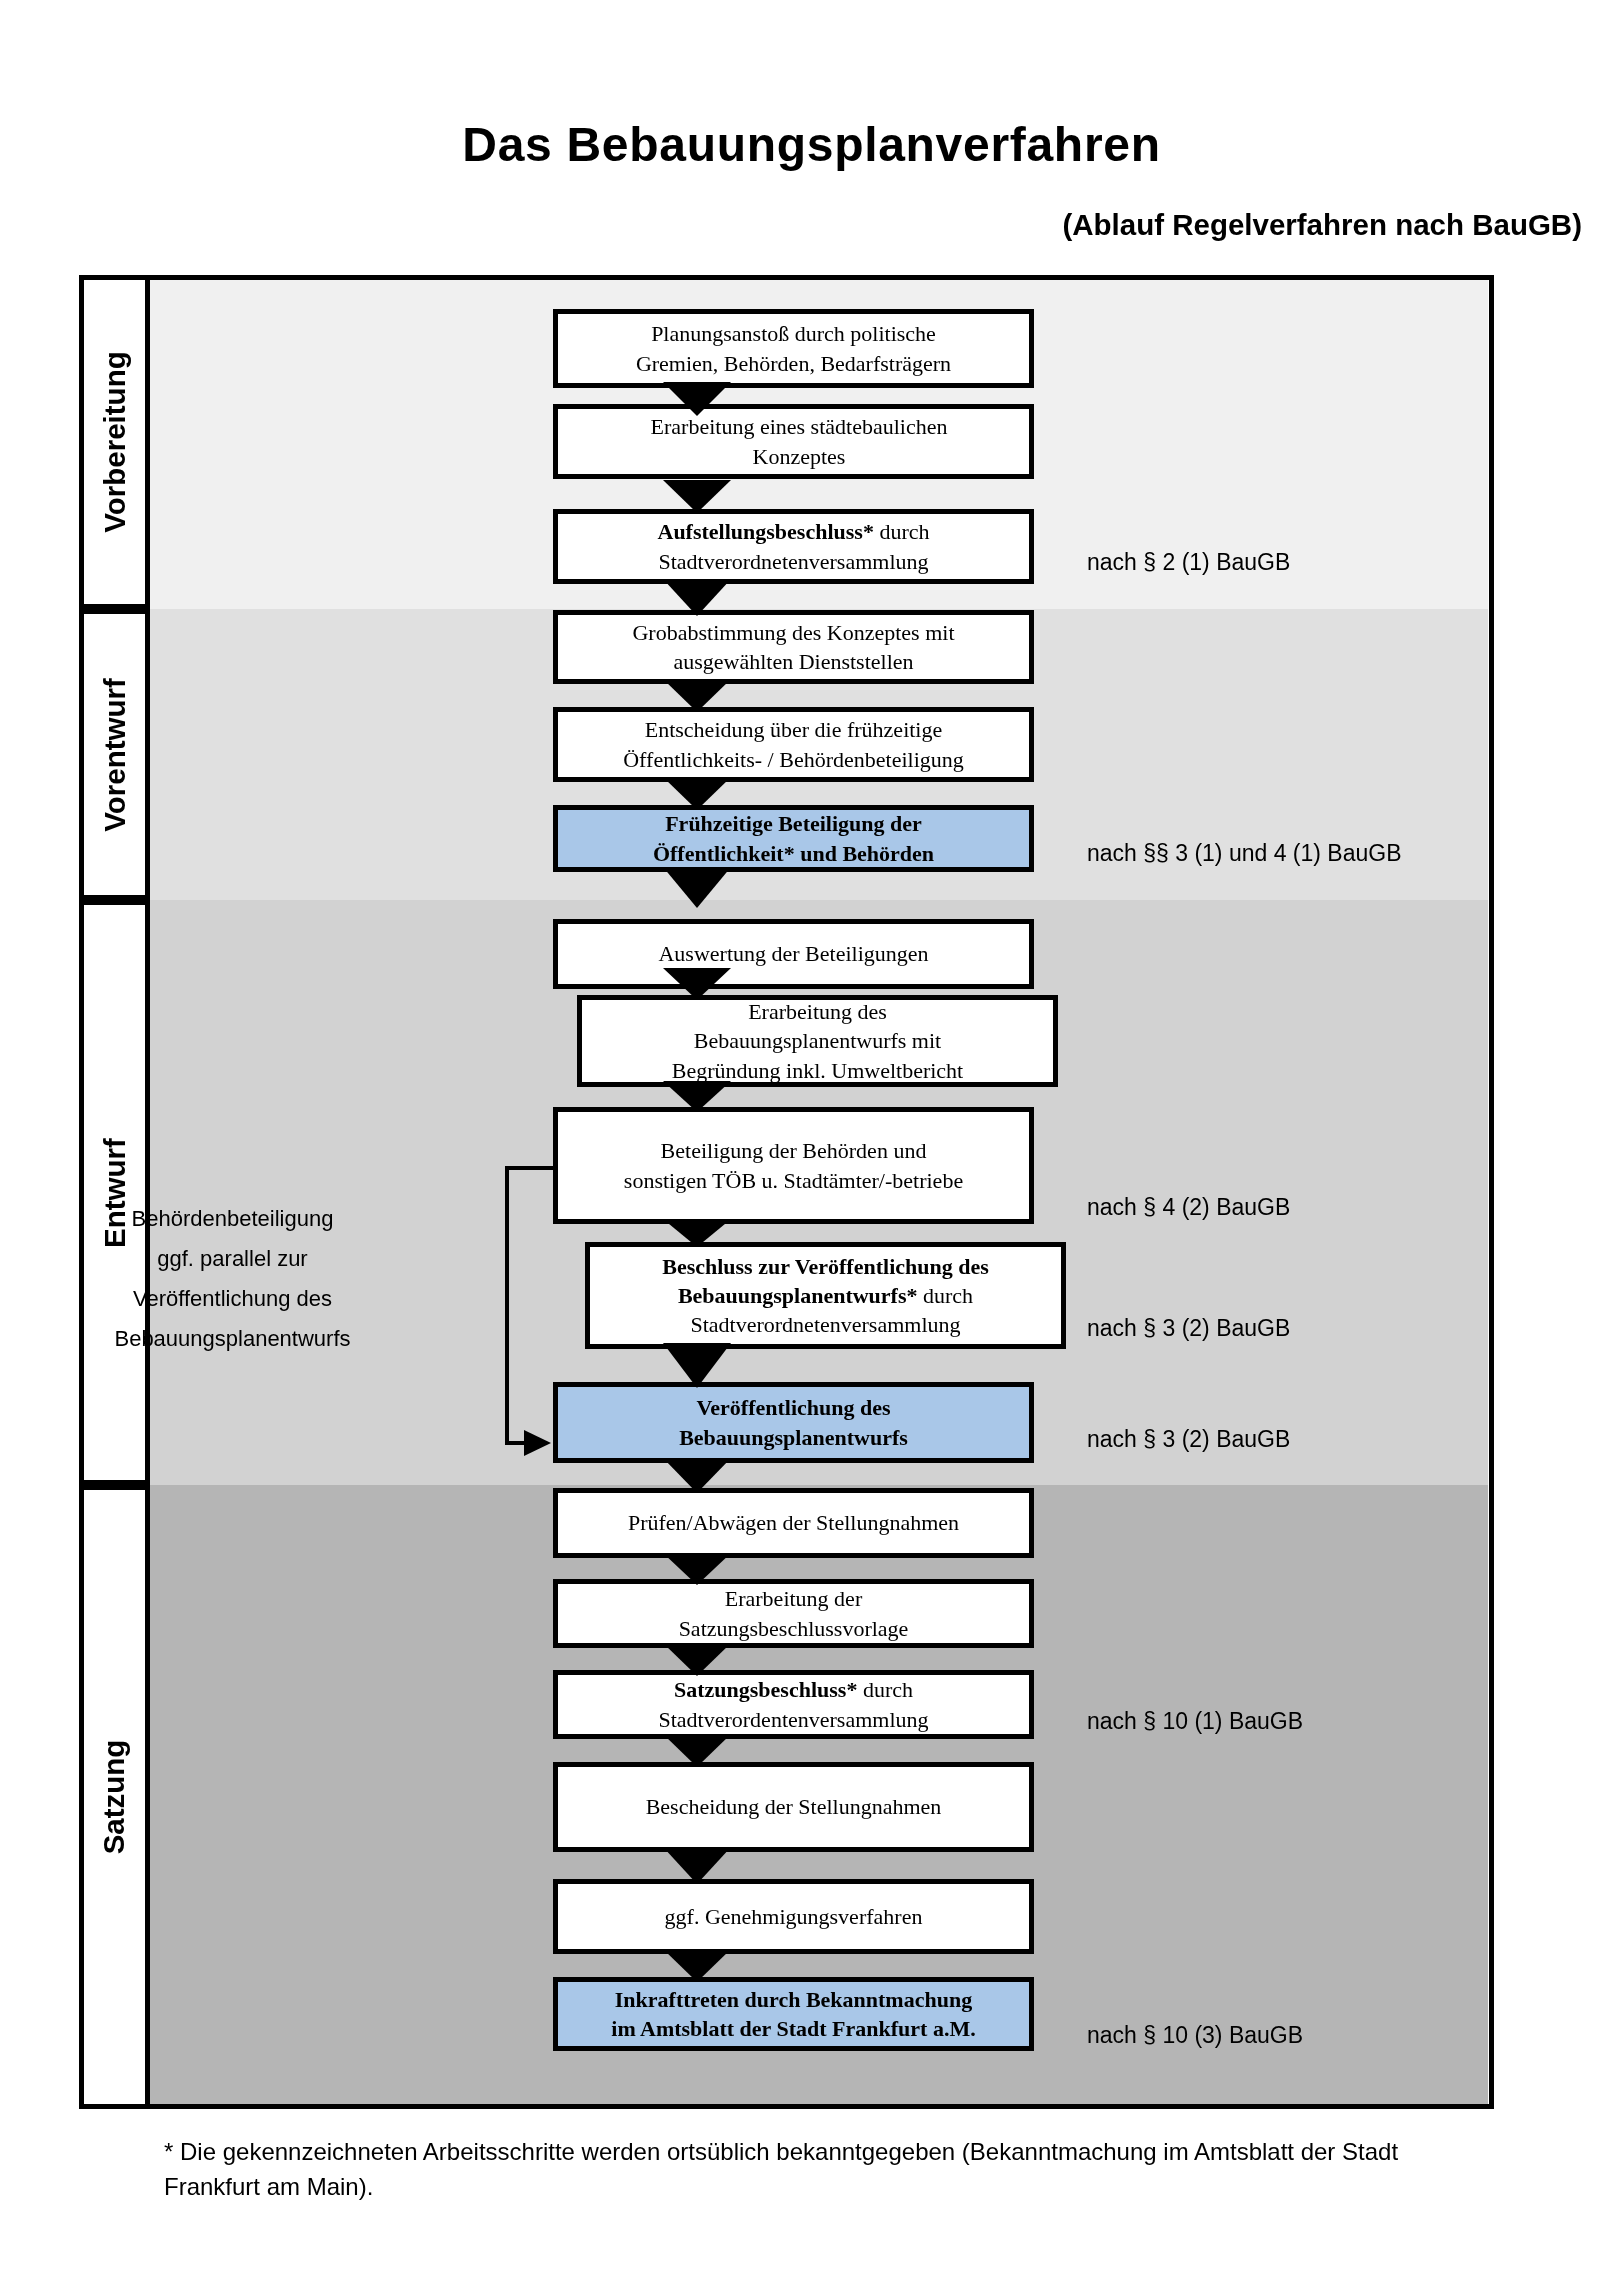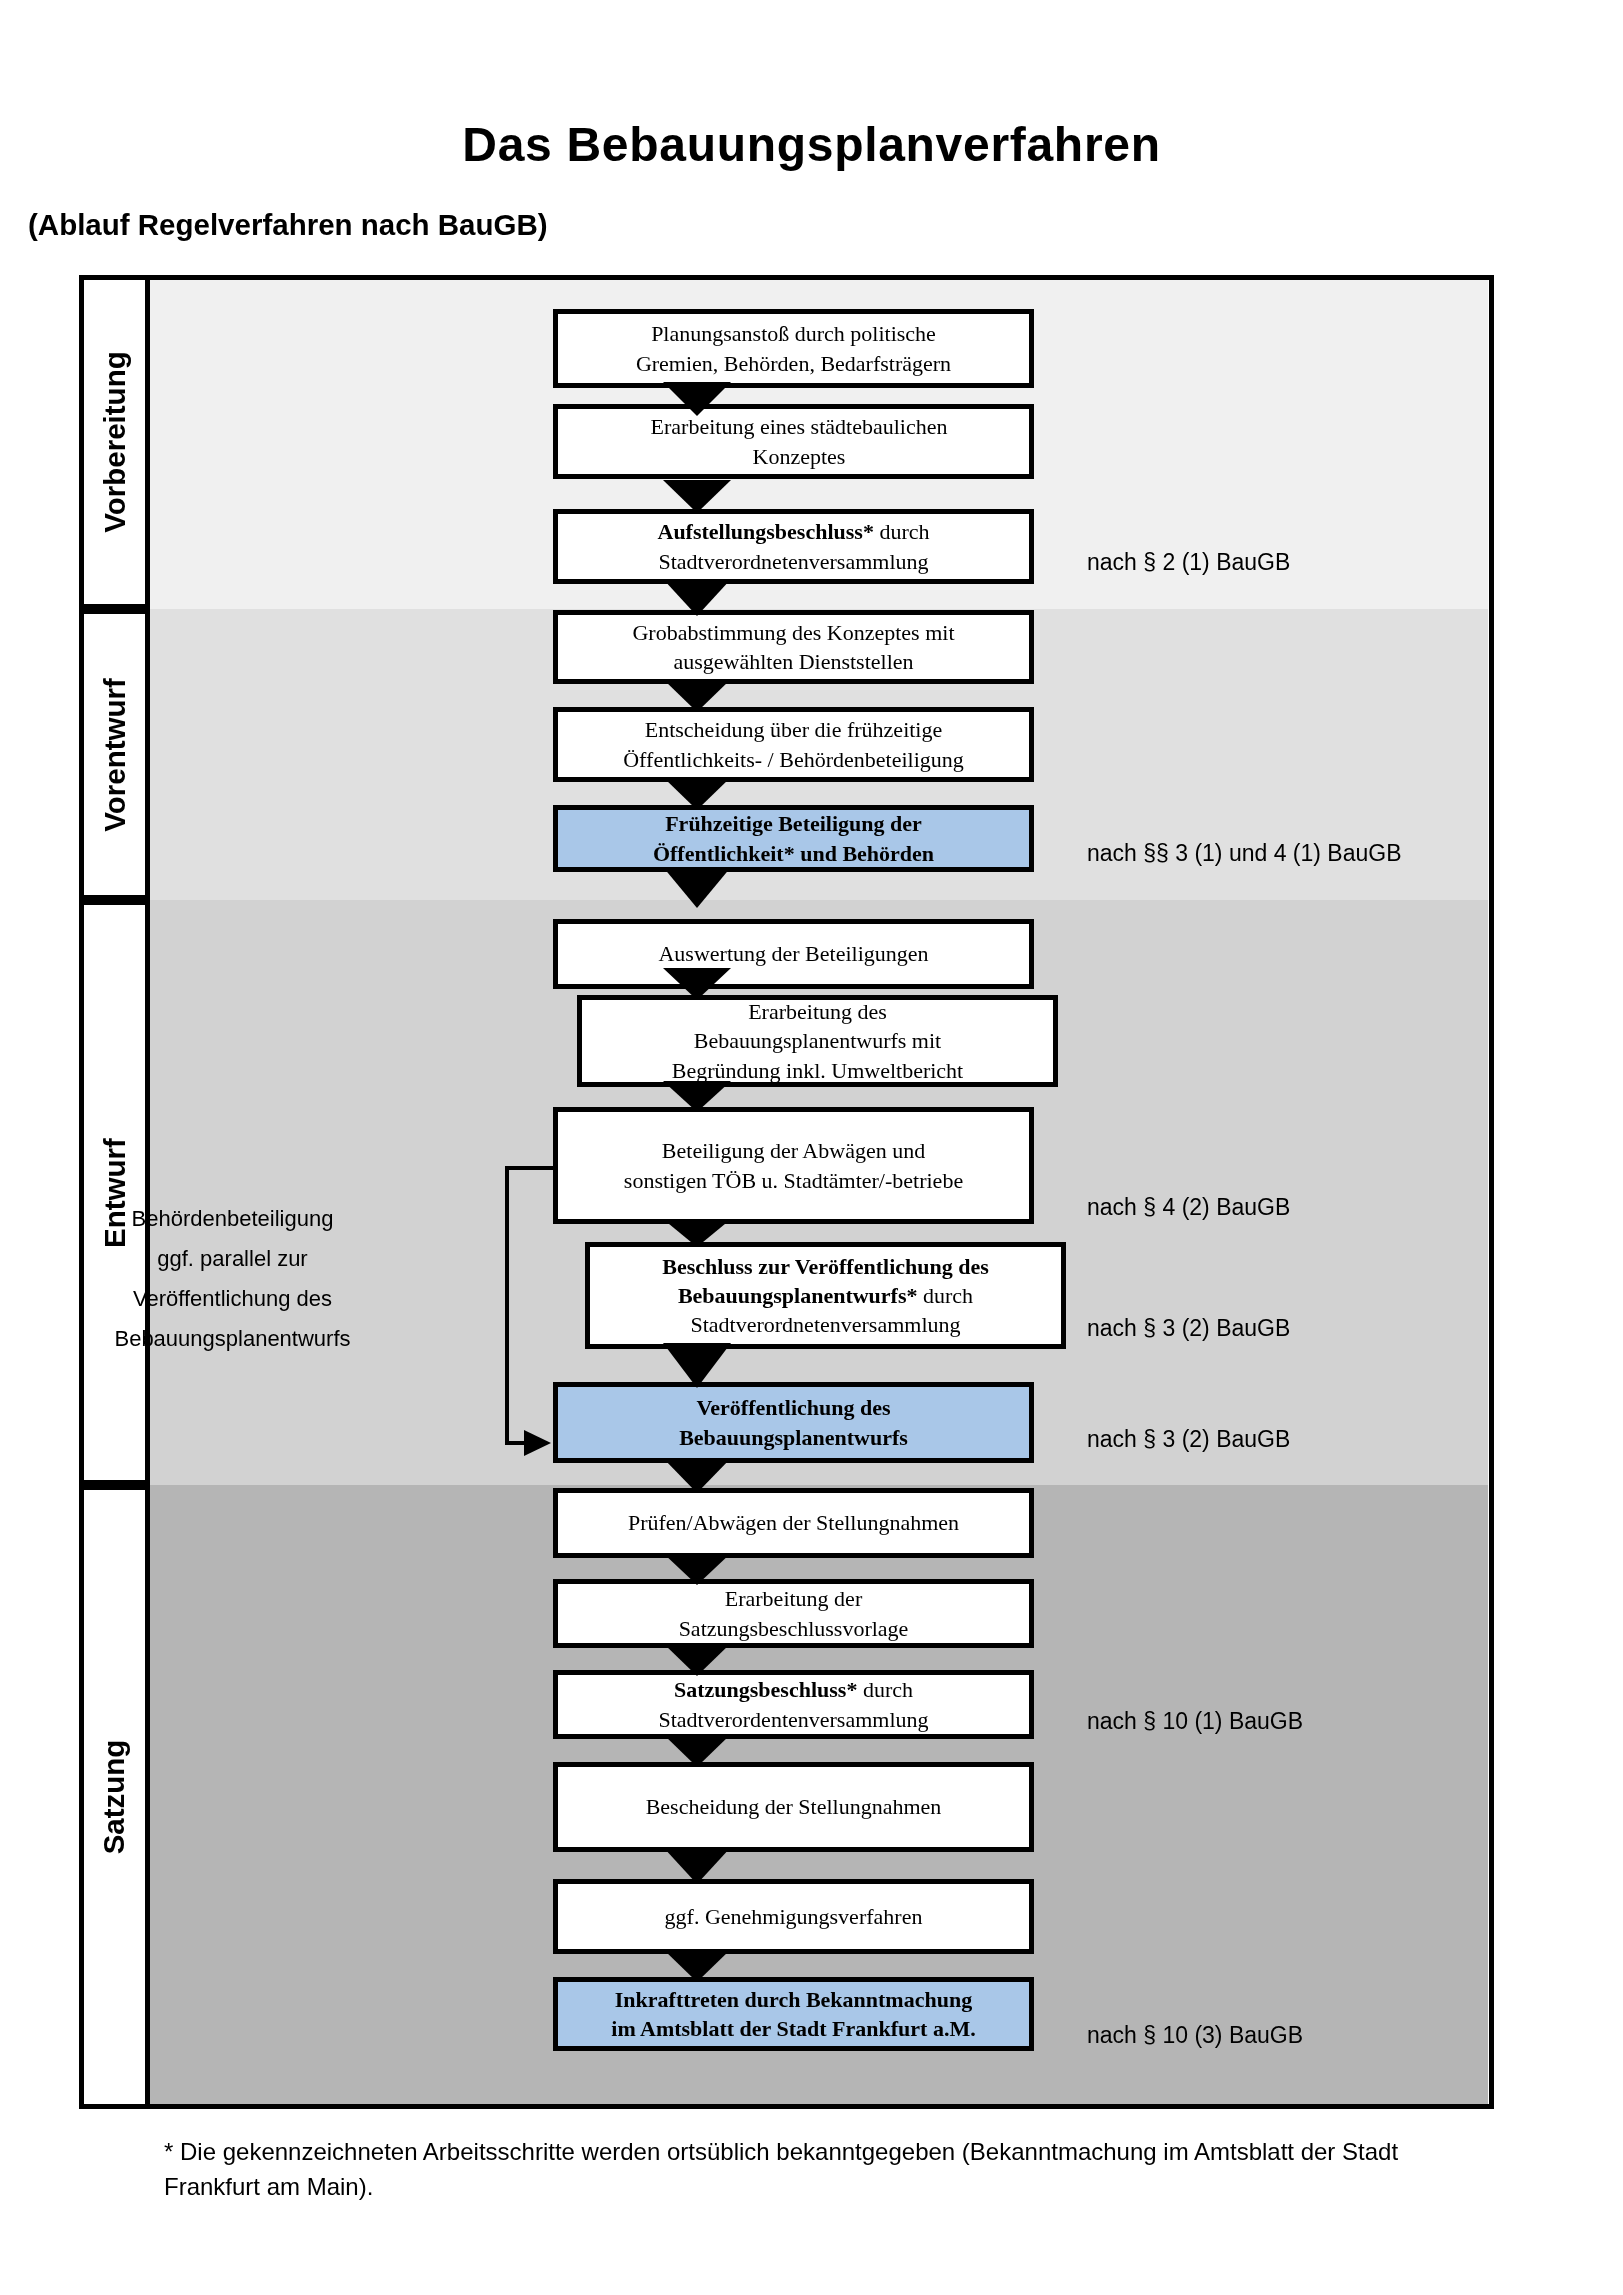--- a/index.html
+++ b/index.html
@@ -1,21 +1,21 @@
 <!DOCTYPE html>
 <html style="font-size:10.5px"><head>
 <meta charset="utf-8">
 <style>
   html,body{margin:0;padding:0;background:#fff;}
   #stage{position:relative;width:1623px;height:2295px;background:#ffffff;
          font-family:"Liberation Sans",sans-serif;color:#000;overflow:hidden;}
   .title{position:absolute;left:0;top:117px;width:1623px;text-align:center;
          font-size:48px;font-weight:bold;letter-spacing:0.7px;}
-  .subtitle{position:absolute;left:0;top:208px;width:1582px;text-align:left;
-         font-size:29.5px;font-weight:bold;margin-left:28px;}
+  .subtitle{position:absolute;left:0;top:208px;width:1582px;text-align:right;
+         font-size:29.5px;font-weight:bold;}
   .band{position:absolute;left:149px;width:1339px;}
   .panelframe{position:absolute;left:79px;top:275px;width:1415px;height:1834px;
          border:5.2px solid #000;box-sizing:border-box;background:transparent;z-index:6;
          pointer-events:none;}
   .pcell{position:absolute;left:79px;width:71px;background:#fff;border:5.2px solid #000;
          box-sizing:border-box;display:flex;align-items:center;justify-content:center;z-index:7;}
   .pcell span{transform:rotate(-90deg);white-space:nowrap;font-weight:bold;font-size:29.5px;}
   .box{position:absolute;left:553px;width:481px;background:#fff;border:5.2px solid #000;
        box-sizing:border-box;display:flex;align-items:center;justify-content:center;z-index:8;}
   .box .t{white-space:pre-line;text-align:center;font-size:22px;line-height:1.32;font-family:Liberation Serif, serif;}
@@ -97,21 +97,21 @@
     </div>
   <div class="box" style="top:903px;height:70px;margin-top:16px;">
       <div class="t"><span class="bd"></span><span>Auswertung der Beteiligungen</span></div>
     </div>
   <div class="box" style="top:995px;height:92px;margin-left:24px;">
       <div class="t"><span class="bd"></span><span>Erarbeitung des
 Bebauungsplanentwurfs mit
 Begründung inkl. Umweltbericht</span></div>
     </div>
   <div class="box" style="top:1107px;height:117px;">
-      <div class="t"><span class="bd"></span><span>Beteiligung der Abwägen und
+      <div class="t"><span class="bd"></span><span>Beteiligung der Behörden und
 sonstigen TÖB u. Stadtämter/-betriebe</span></div>
     </div>
   <div class="box" style="top:1242px;height:107px;margin-left:32px;">
       <div class="t"><span class="bd">Beschluss zur Veröffentlichung des
 Bebauungsplanentwurfs*</span><span> durch
 Stadtverordnetenversammlung</span></div>
     </div>
   <div class="box hl" style="top:1382px;height:81px;">
       <div class="t"><span class="bd">Veröffentlichung des
 Bebauungsplanentwurfs</span><span></span></div>

